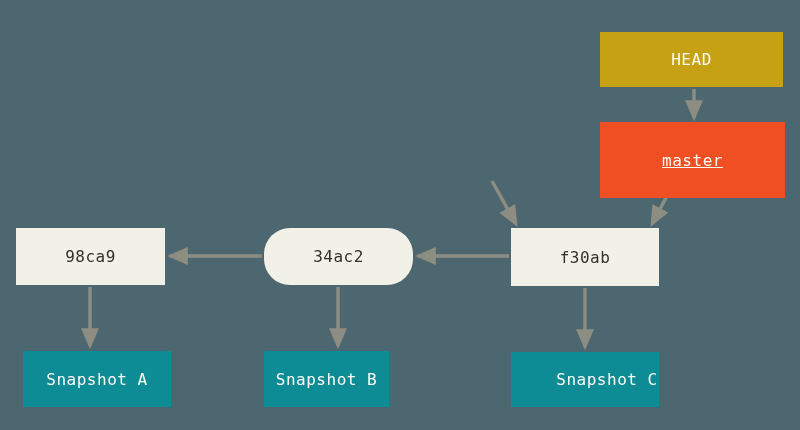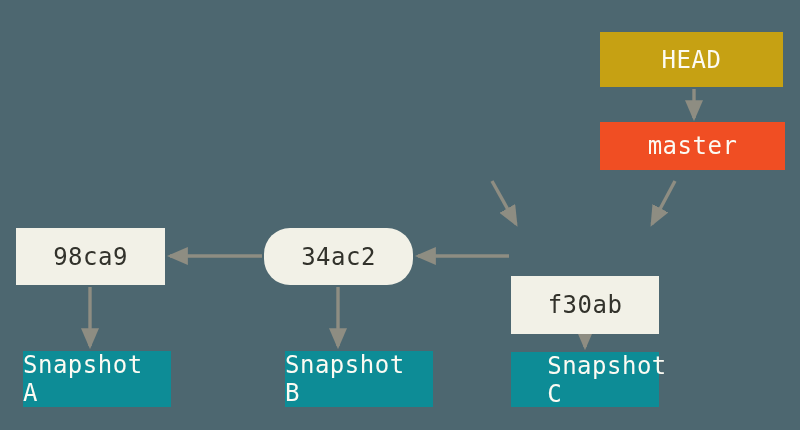--- a/index.html
+++ b/index.html
@@ -21,39 +21,39 @@
     position: relative;
     width: 800px; height: 430px;
     background: var(--background);
     overflow: hidden;
   }
   .node {
     position: absolute;
     display: flex;
     align-items: center;
     justify-content: center;
-    font-size: 24px;
+    font-size: 16px;
     letter-spacing: 0.5px;
     box-sizing: border-box;
     user-select: none;
   }
   .node.head     { background: var(--head-fill);     color: var(--light-text); }
   .node.ref      { background: var(--ref-fill);      color: var(--light-text); }
   .node.commit   { background: var(--commit-fill);   color: var(--commit-text); text-align: center; }
   .node.snapshot { background: var(--snapshot-fill); color: var(--light-text); }
 
   
   .pos-head   { left: 600px; top: 32px;  width: 183px; height: 55px; }
   .pos-tag    { left: 410px; top: 122px; width: 183px; height: 58px; }
-  .pos-branch { left: 600px; top: 122px; width: 185px; height: 48px; }
-  .pos-c3     { left: 511px; top: 228px; width: 148px; height: 58px; margin-top: 48px; }
+  .pos-branch { left: 600px; top: 122px; width: 185px; height: 76px; text-decoration: underline; }
+  .pos-c3     { left: 511px; top: 228px; width: 148px; height: 58px; }
   .pos-c2     { left: 264px; top: 228px; width: 149px; height: 57px; border-radius: 26px; }
   .pos-c1     { left: 16px;  top: 228px; width: 149px; height: 57px; }
   .pos-s1     { left: 16px;  top: 351px; width: 148px; height: 56px; margin-left: 7px; }
-  .pos-s2     { left: 264px; top: 351px; width: 148px; height: 56px; margin-left: 21px; }
+  .pos-s2     { left: 264px; top: 351px; width: 125px; height: 56px; }
   .pos-s3     { left: 511px; top: 352px; width: 148px; height: 55px; padding-left: 44px; }
 
   svg.arrows {
     position: absolute;
     left: 0; top: 0;
     width: 800px; height: 430px;
     pointer-events: none;
   }
   svg.arrows line { stroke: var(--arrow); stroke-width: 3.4px; }
   svg.arrows .arrowhead-shape { fill: var(--arrow); }

